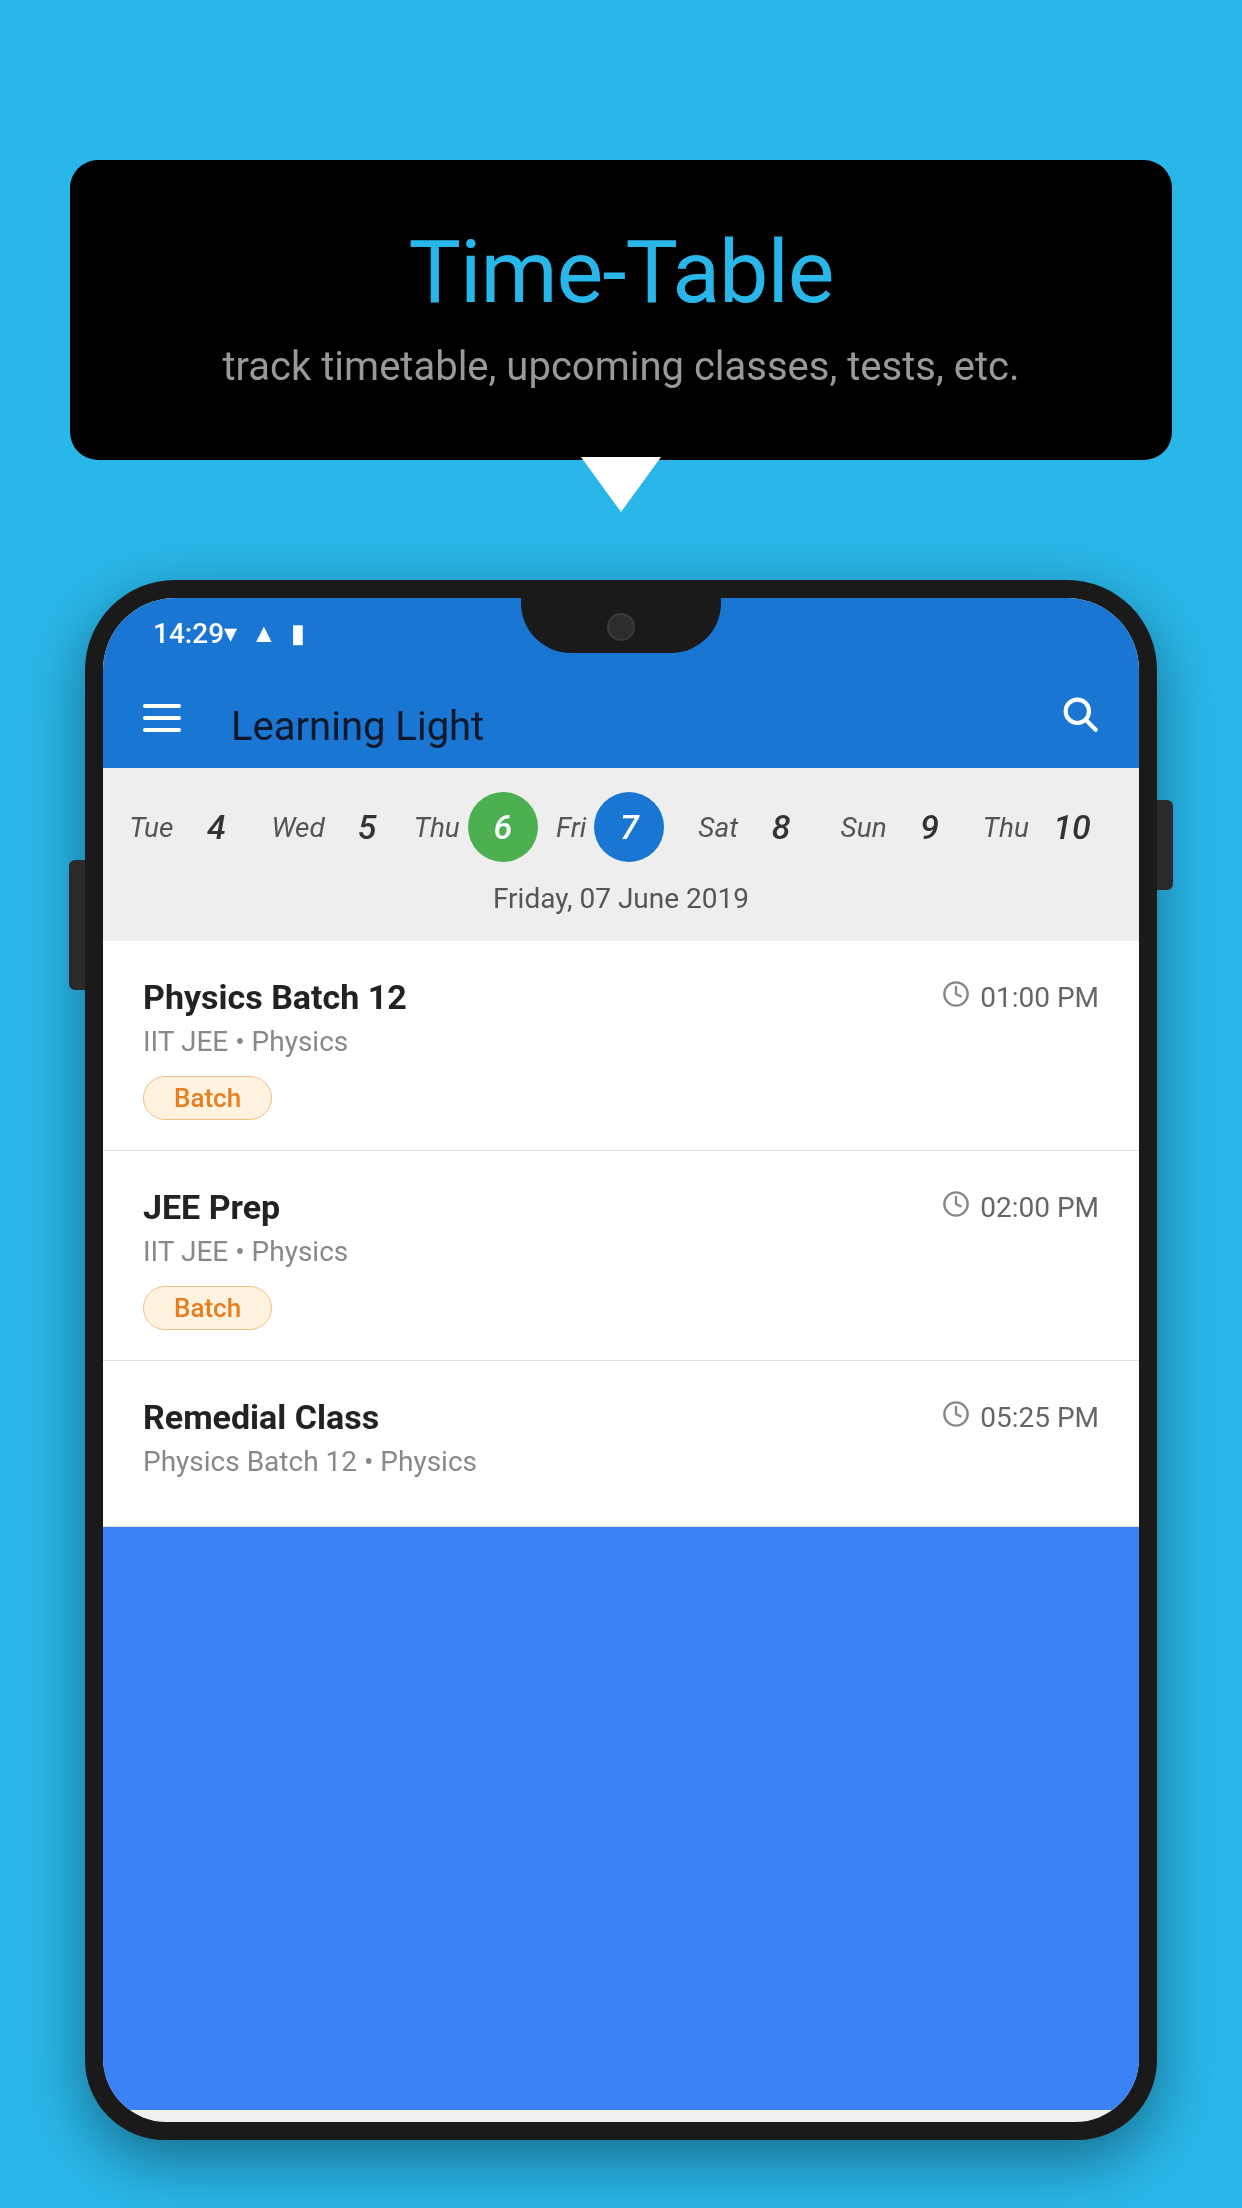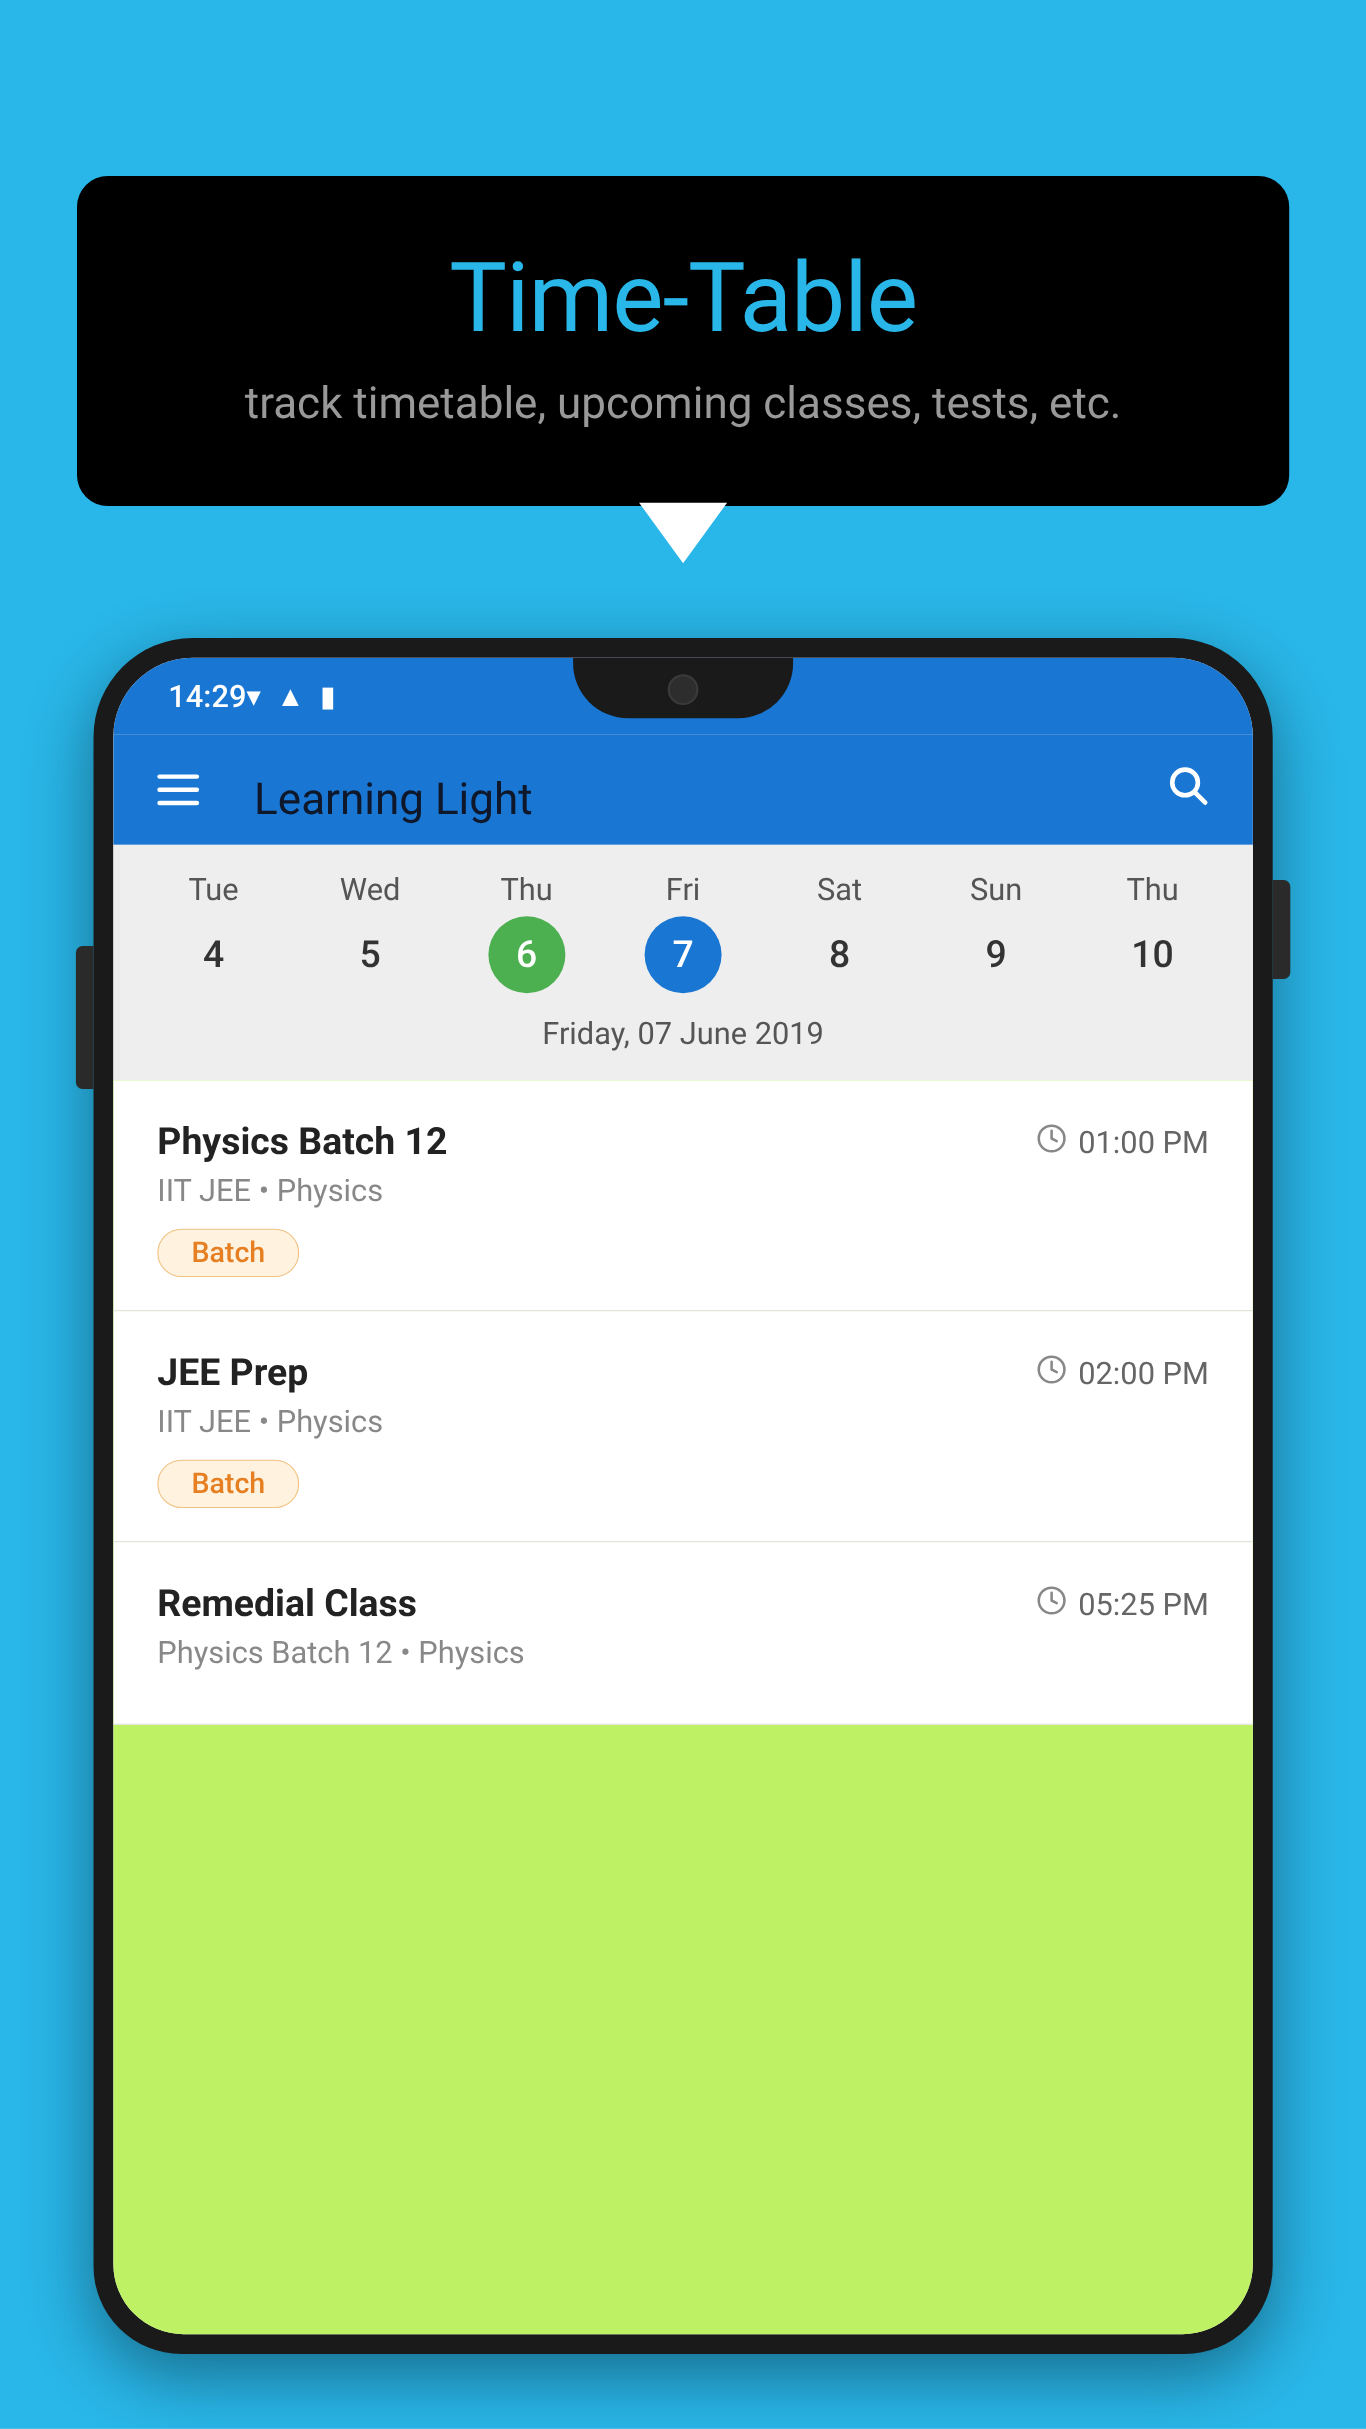--- a/index.html
+++ b/index.html
@@ -202,24 +202,25 @@
       background: #eeeeee;
       padding: 24px 20px 10px;
     }
     .days-row {
       display: flex;
       justify-content: space-around;
       margin-bottom: 10px;
     }
     .day-col {
       display: flex;
-      flex-direction: column;
+      flex-direction: row;
       align-items: center;
       gap: 8px;
       width: 130px;
+      font-style: italic;
     }
     .day-name {
       color: #555;
       font-size: 28px;
     }
     .day-num {
       width: 70px;
       height: 70px;
       display: flex;
       align-items: center;
@@ -239,21 +240,21 @@
     }
     .selected-date-label {
       text-align: center;
       color: #555;
       font-size: 28px;
       padding: 10px 0 16px;
     }
 
     
     .schedule-list {
-      background: #bef264;
+      background: #3b82f6;
       overflow-y: auto;
       height: calc(100% - 70px - 100px - 185px);
     }
     .schedule-item {
       background: white;
       padding: 36px 40px 30px;
       border-bottom: 1px solid #e0e0e0;
     }
     .schedule-item-header {
       display: flex;

